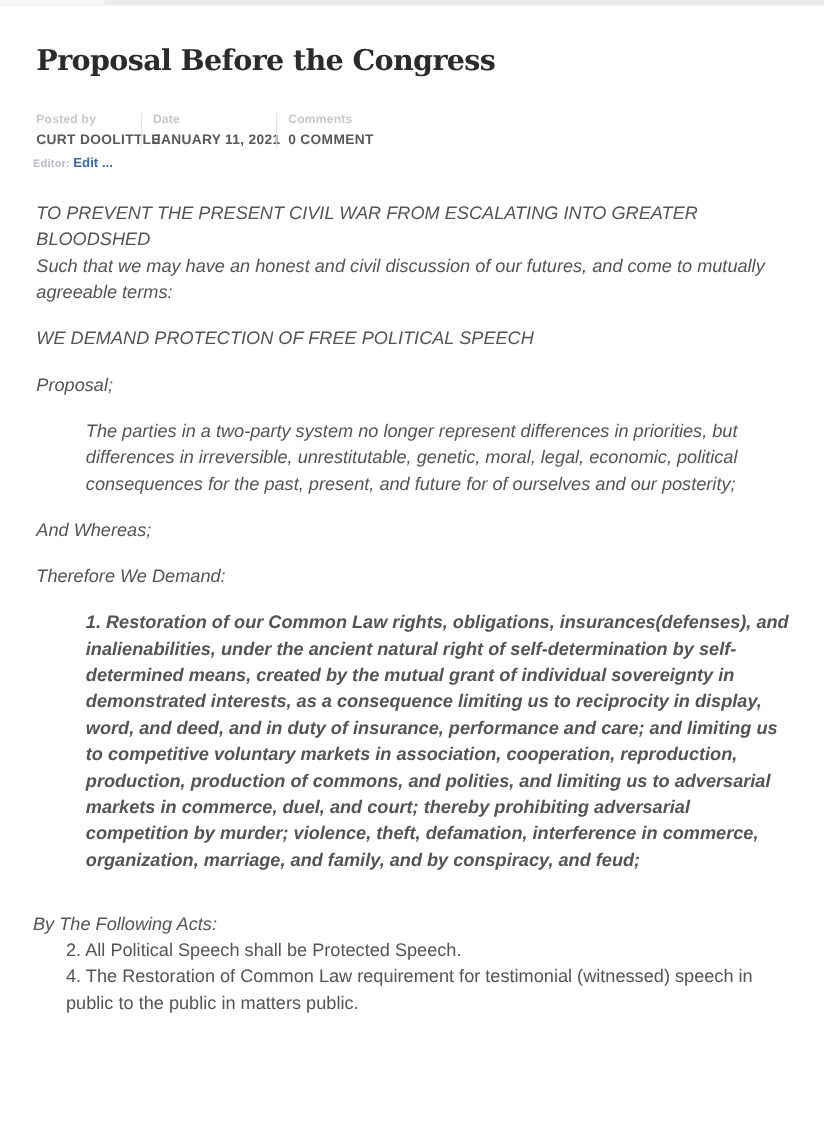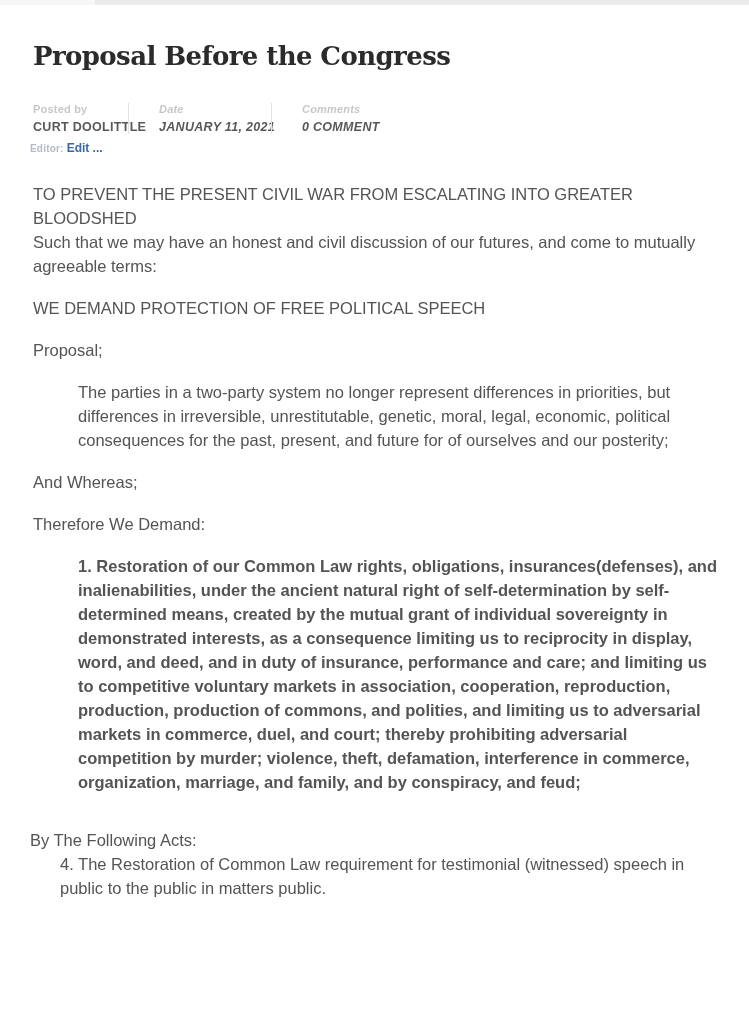--- a/index.html
+++ b/index.html
@@ -45,22 +45,21 @@
 
   .meta-row {
     display: flex;
     margin-top: 32px;
   }
   .meta-col {
     padding-right: 18px;
   }
   .meta-col + .meta-col {
     border-left: 1px solid #e2e2e2;
-    padding-left: 30px;
-    font-style: italic;
+    padding-left: 10px;
   }
   .meta-col.col-author { width: 77px; }
   .meta-col.col-date   { width: 94px; }
   .meta-label {
     font-size: 11px;
     font-weight: 700;
     color: #c8c8c8;
     letter-spacing: 0.2px;
     white-space: nowrap;
   }
@@ -92,20 +91,21 @@
   }
 
   article.post-body {
     margin-top: 27px;
     font-size: 16.5px;
     line-height: 24px;
     color: #545454;
   }
   .para {
     margin: 0 0 18px 0;
+    font-style: italic;
   }
   .para.tight {
     margin-bottom: 0;
   }
   .indent {
     margin-left: 45px;
   }
   .bold-block {
     font-weight: 700;
     margin-bottom: 34px;
@@ -160,16 +160,17 @@
 
     <div class="para">And Whereas;</div>
 
 
     <div class="para">Therefore We Demand:</div>
 
     <div class="para indent bold-block">1. Restoration of our Common Law rights, obligations, insurances(defenses), and inalienabilities, under the ancient natural right of self-determination by self-determined means, created by the mutual grant of individual sovereignty in demonstrated interests, as a consequence limiting us to reciprocity in display, word, and deed, and in duty of insurance, performance and care; and limiting us to competitive voluntary markets in association, cooperation, reproduction, production, production of commons, and polities, and limiting us to adversarial markets in commerce, duel, and court; thereby prohibiting adversarial competition by murder; violence, theft, defamation, interference in commerce, organization, marriage, and family, and by conspiracy, and feud;</div>
 
     <div class="para tight acts-heading">By The Following Acts:</div>
 
+    <div class="act-item">2. All Political Speech shall be Protected Speech.</div>
     <div class="act-item">4. The Restoration of Common Law requirement for testimonial (witnessed) speech in public to the public in matters public.</div>
 
   </article>
 </div>
 
 </body></html>

